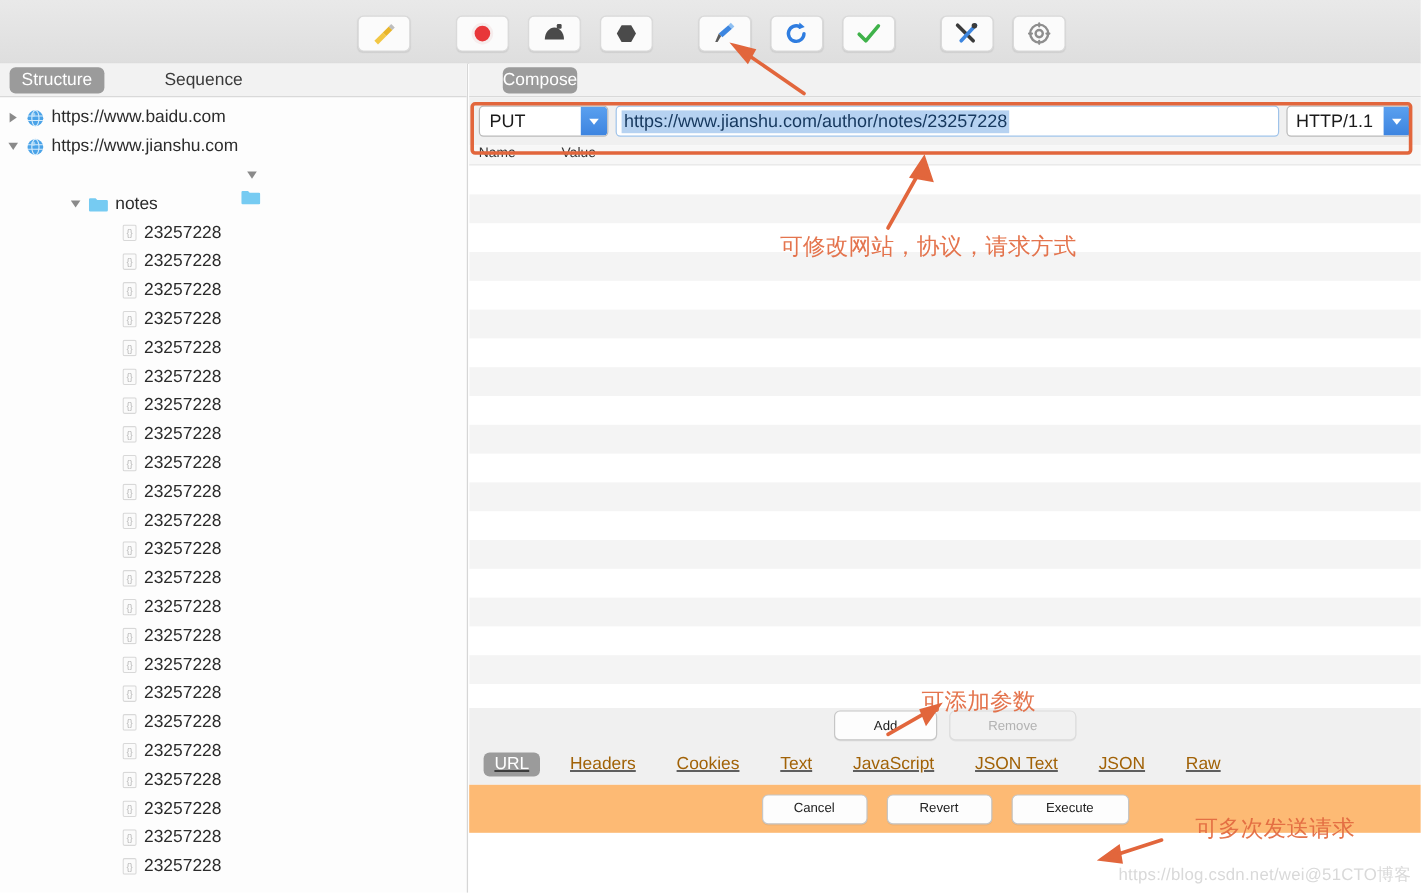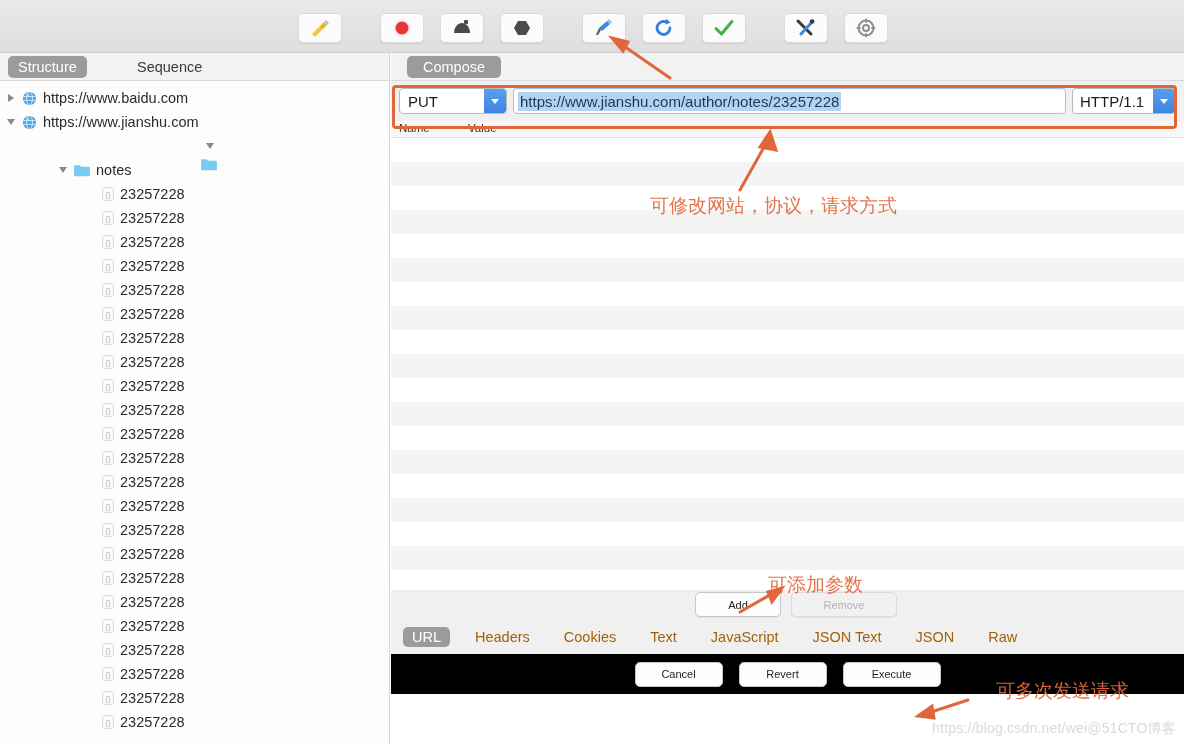--- a/index.html
+++ b/index.html
@@ -84,23 +84,23 @@
     position: absolute; left: 391px; top: 53px;
     width: 793px; height: 691px;
     background: #ffffff;
   }
   .rp-tabbar {
     position: relative; height: 28px;
     background: #f2f2f2;
     border-bottom: 1px solid #d9d9d9;
   }
   .rp-tab {
-    position: absolute; left: 16px; top: 3px;
+    position: absolute; left: 28px; top: 3px;
     height: 22px; line-height: 22px;
-    padding: 0 16px;
+    padding: 0 0;
     background: #9b9b9b; color: #fff;
     border-radius: 5px;
     font-size: 14.5px;
   }
 
   .compose-bar {
     position: relative;
     height: 40px;
     background: #f0f0f0;
     display: flex; align-items: center;
@@ -186,32 +186,32 @@
     height: 25px;
     padding: 0 16px;
     display: inline-flex; align-items: center; justify-content: center;
     box-shadow: 0 1px 0 rgba(0,0,0,.05);
   }
   .btn.disabled { color: #b2b2b2; background: #f1f1f1; border-color: #dcdcdc; }
 
   .fmt-tabs {
     position: relative; height: 34px;
     background: #f0f0f0;
-    display: flex; align-items: center;
+    display: flex; align-items: center; text-decoration: underline;
   }
   .fmt-tab {
     font-size: 14.5px; color: #a16207;
     padding: 2px 9px; border-radius: 5px;
     margin-right: 16px;
   }
   .fmt-tab.active { background: #9b9b9b; color: #fff; }
 
   .action-row {
     position: relative; height: 40px;
-    background: #000000;
+    background: #fdba74;
     display: flex; align-items: center; justify-content: center;
     gap: 16px;
   }
 
   
   .anno {
     position: absolute;
     color: #e2693f;
     font-size: 19px;
     font-family: "DejaVu Sans", "Liberation Sans", sans-serif;

